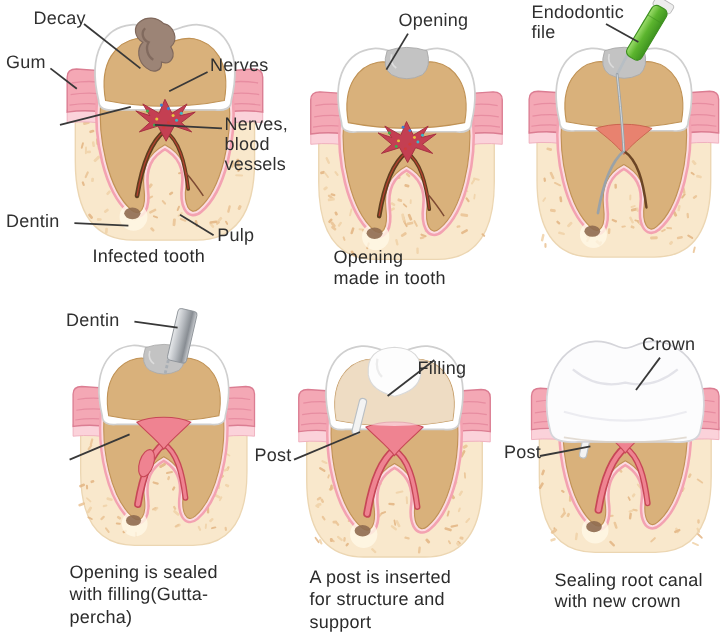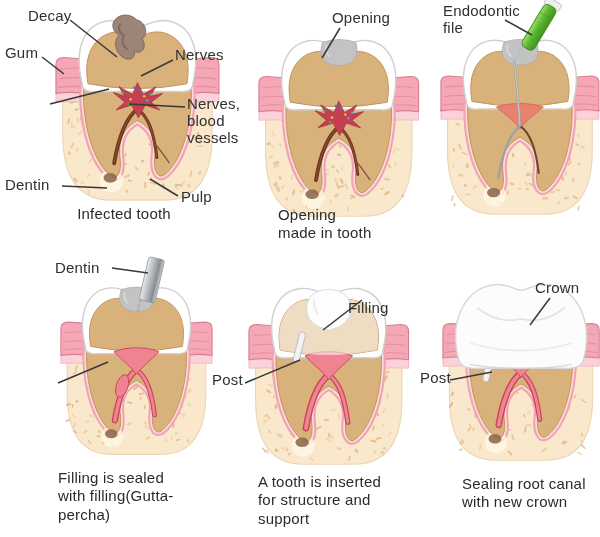--- a/index.html
+++ b/index.html
@@ -596,21 +596,21 @@
         <ellipse cx="69" cy="120" rx="6.5" ry="13" transform="rotate(18 69 120)" fill="#ef8391" stroke="#c74757" stroke-width="1"></ellipse>
         <path d="M95,0 L86,38" stroke="#a9afb5" stroke-width="2.6" stroke-dasharray="3,2"></path>
         <g transform="translate(97,24) rotate(13)">
           <rect x="-9" y="-47" width="18" height="49" rx="3" fill="url(#gSteel3)" stroke="#8d9298" stroke-width="0.8"></rect>
         </g>
       </g>
       <line x1="112" y1="13" x2="148" y2="18" stroke="#383838" stroke-width="1.5"></line>
       <line x1="58" y1="128" x2="108" y2="107" stroke="#383838" stroke-width="1.5"></line>
     </svg>
   <div class="lbl" style="left:55px;top:5px">Dentin</div>
-  <div class="cap" style="left:58px;top:214px">Filling is sealed
+  <div class="cap" style="left:58px;top:214px">Opening is sealed
 with filling(Gutta-
 percha)</div>
 </section>
 
 <section class="panel" id="p5" style="left:210px;top:260px;width:225px;height:277px">
   <svg width="225" height="277" viewBox="0 0 225 277">
       <defs>
     <linearGradient id="gGreen4" x1="0" y1="0" x2="1" y2="0">
       <stop offset="0" stop-color="#9ede6e"></stop>
           <stop offset="0.45" stop-color="#5cb52e"></stop>
@@ -740,21 +740,21 @@
         <path d="M70,22 Q68,32 74,38" stroke="#ececec" stroke-width="2" fill="none"></path>
         <g transform="translate(58,57) rotate(14)">
           <rect x="-3.2" y="0" width="6.4" height="32" rx="3" fill="#f3f3f3" stroke="#b9bfc4" stroke-width="1"></rect>
         </g>
       </g>
       <line x1="152" y1="40" x2="113" y2="70" stroke="#383838" stroke-width="1.5"></line>
       <line x1="35" y1="123" x2="90" y2="100" stroke="#383838" stroke-width="1.5"></line>
     </svg>
   <div class="lbl" style="left:138px;top:40px">Filling</div>
   <div class="lbl" style="left:2px;top:112px">Post</div>
-  <div class="cap" style="left:48px;top:213px">A tooth is inserted
+  <div class="cap" style="left:48px;top:213px">A post is inserted
 for structure and
 support</div>
 </section>
 
 <section class="panel" id="p6" style="left:420px;top:260px;width:180px;height:277px">
   <svg width="180" height="277" viewBox="0 0 180 277">
       <defs>
     <linearGradient id="gGreen5" x1="0" y1="0" x2="1" y2="0">
       <stop offset="0" stop-color="#9ede6e"></stop>
           <stop offset="0.45" stop-color="#5cb52e"></stop>

